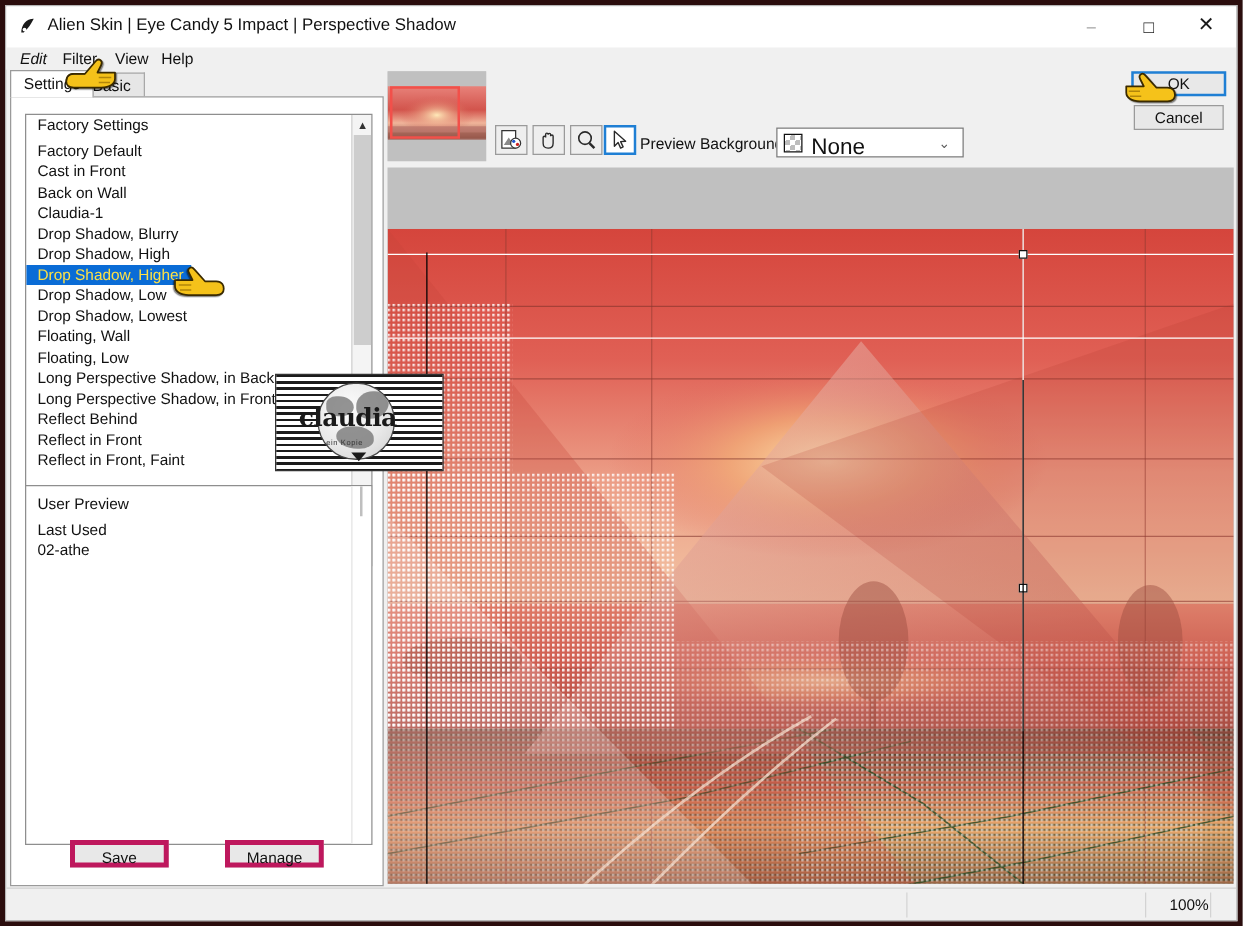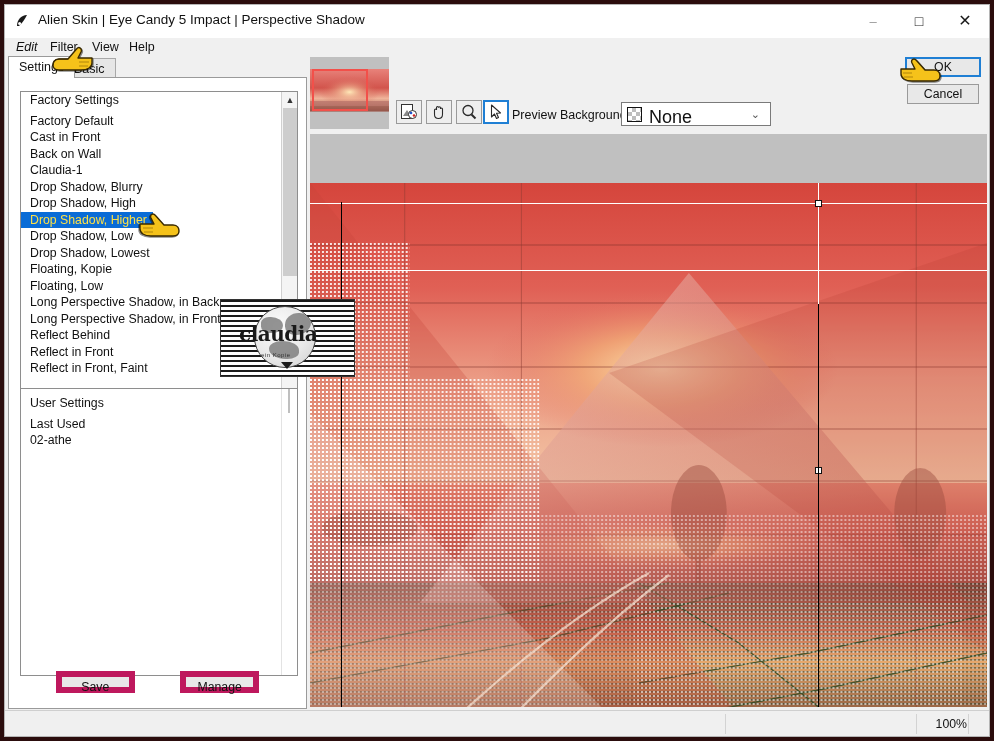--- a/index.html
+++ b/index.html
@@ -132,21 +132,21 @@
 
   .btnrow {
     position:absolute; left:0; bottom:14px; width:100%;
     text-align:center;
   }
   .pbtn {
     display:inline-block; width:79px; height:22px;
     line-height:20px; text-align:center;
     font-size:12.3px; color:#111;
     background:#e8e8e8;
-    border:6px solid #be185d;
+    border:4px solid #be185d;
     margin:0 21px; cursor:default;
   }
 
   
   #rightpane {
     position:absolute; left:303px; top:47px;
     right:0; bottom:29px;
     background:#f0f0f0;
   }
   #thumb-box {
@@ -334,38 +334,38 @@
         <div class="li">Cast in Front</div>
         <div class="li">Back on Wall</div>
         <div class="li">Claudia-1</div>
         <div class="li">Drop Shadow, Blurry</div>
         <div class="li">Drop Shadow, High</div>
         <div class="li-sel-wrap">
           <span class="li selected">Drop Shadow, Higher</span>
         </div>
         <div class="li">Drop Shadow, Low</div>
         <div class="li">Drop Shadow, Lowest</div>
-        <div class="li">Floating, Kopie</div>
+        <div class="li">Floating, Wall</div>
         <div class="li">Floating, Low</div>
         <div class="li">Long Perspective Shadow, in Back</div>
         <div class="li">Long Perspective Shadow, in Front</div>
         <div class="li">Reflect Behind</div>
         <div class="li">Reflect in Front</div>
         <div class="li">Reflect in Front, Faint</div>
       </div>
       <div class="vscroll">
         <div class="arrow up">▲</div>
         <div class="thumb" style="top:16px;height:168px;"></div>
         <div class="arrow down">▼</div>
       </div>
     </div>
 
     <div id="user-list">
       <div style="position:absolute;left:0;top:6px;width:261px;">
-        <div class="li header">User Settings</div>
+        <div class="li header">User Preview</div>
         <div class="li">Last Used</div>
         <div class="li">02-athe</div>
       </div>
       <div class="vscroll">
         <div class="thumb" style="top:0;height:24px;background:#bfbfbf;width:2px;left:6px;"></div>
       </div>
     </div>
 
     <div class="btnrow">
       <span class="pbtn">Save</span>

